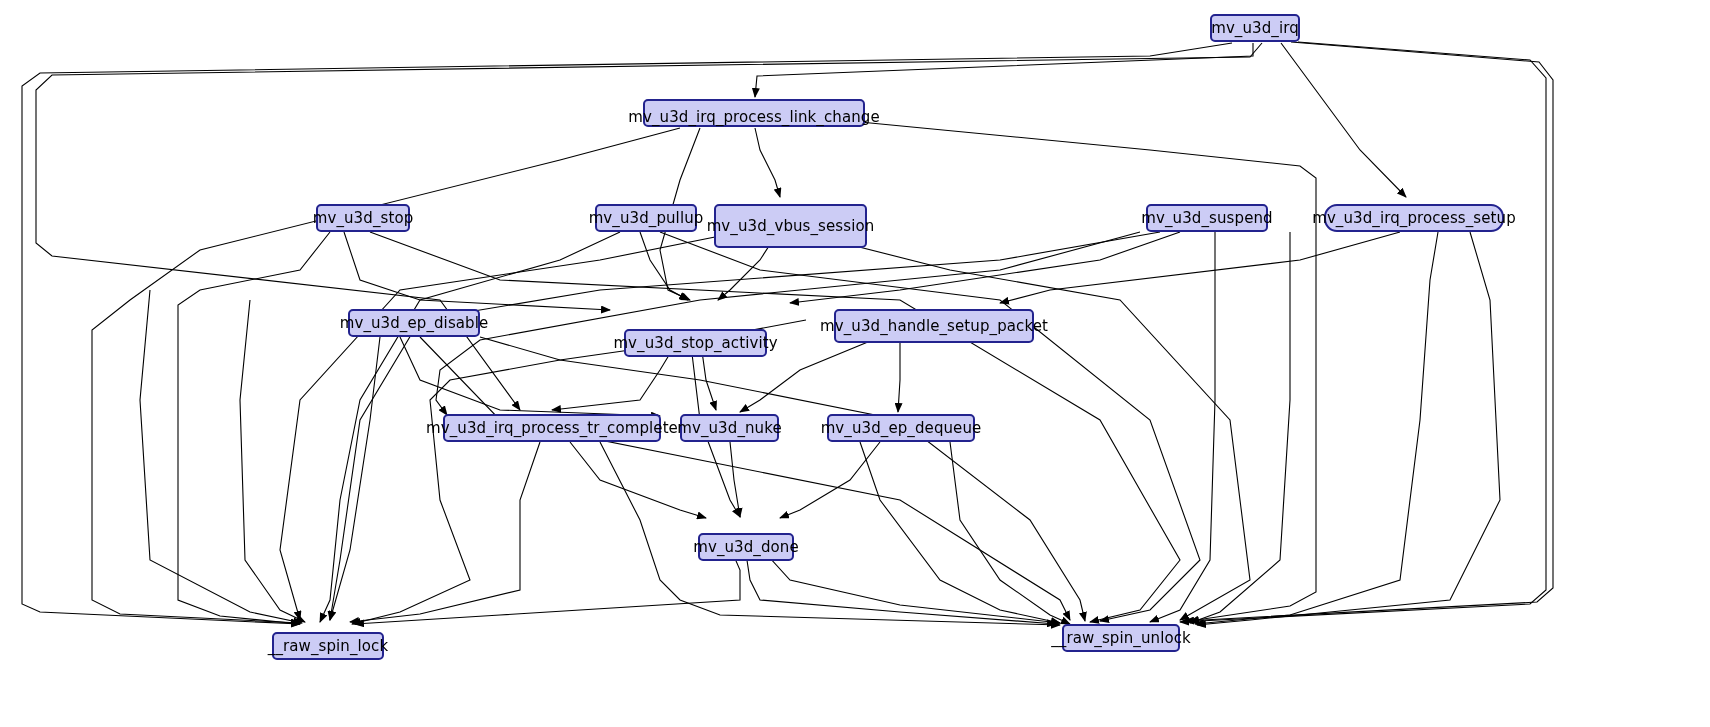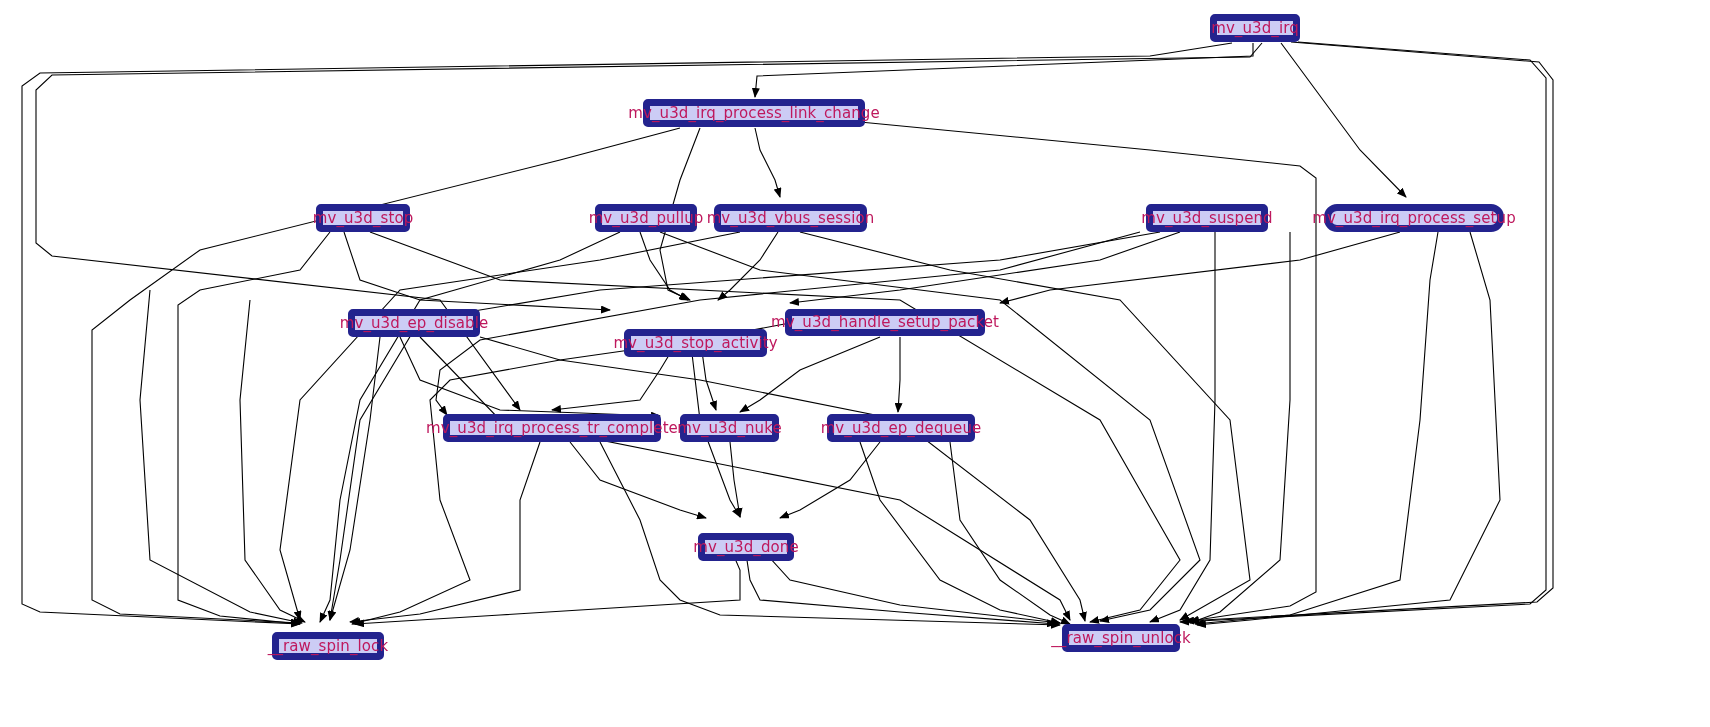--- a/index.html
+++ b/index.html
@@ -21,23 +21,23 @@
     position: absolute;
     left: 0;
     top: 0;
     width: 1710px;
     height: 727px;
   }
   .node {
     position: absolute;
     box-sizing: border-box;
     background: #ccccf5;
-    border: 7px solid #1d4ed8;
+    border: 2px solid #1d4ed8;
     border-radius: 5px;
-    color: #be185d;
+    color: #000000;
     font-size: 15px;
     line-height: 1;
     display: flex;
     align-items: center;
     justify-content: center;
     white-space: nowrap;
     letter-spacing: 0.1px;
     z-index: 5;
   }
   .node-label {
@@ -104,45 +104,45 @@
         <path d="M 150 290 L 140 400 L 150 560 L 250 612 L 302 623" fill="none" stroke="#000000" stroke-width="1.1" marker-end="url(#arrow)"></path>
         <path d="M 480 337 L 560 360 L 700 380 L 900 420 L 1030 520 L 1080 600 L 1085 621" fill="none" stroke="#000000" stroke-width="1.1" marker-end="url(#arrow)"></path>
         <path d="M 806 320 L 700 340 L 560 360 L 450 380 L 430 400 L 440 500 L 470 580 L 400 612 L 352 624" fill="none" stroke="#000000" stroke-width="1.1" marker-end="url(#arrow)"></path>
         <path d="M 1140 232 L 1000 270 L 700 300 L 480 340 L 440 370 L 436 400 L 447 415" fill="none" stroke="#000000" stroke-width="1.1" marker-end="url(#arrow)"></path>
       </g>
   </svg>
   <div id="node-layer">
       <div class="node" style="left: 1210px; top: 14px; width: 90px; height: 28px; background: rgb(204, 204, 245); border-color: rgb(35, 35, 142);">
         <span class="node-label">mv_u3d_irq</span>
       </div>
-      <div class="node" style="left: 643px; top: 99px; width: 222px; height: 28px; background: rgb(204, 204, 245); border-color: rgb(35, 35, 142);">
+      <div class="node" style="left: 643px; top: 99px; width: 222px; height: 28px; background: rgb(204, 204, 245); border-color: rgb(35, 35, 142); align-items: flex-end;">
         <span class="node-label">mv_u3d_irq_process_link_change</span>
       </div>
       <div class="node" style="left: 316px; top: 204px; width: 94px; height: 28px; background: rgb(204, 204, 245); border-color: rgb(35, 35, 142);">
         <span class="node-label">mv_u3d_stop</span>
       </div>
       <div class="node" style="left: 595px; top: 204px; width: 102px; height: 28px; background: rgb(204, 204, 245); border-color: rgb(35, 35, 142);">
         <span class="node-label">mv_u3d_pullup</span>
       </div>
-      <div class="node" style="left: 714px; top: 204px; width: 153px; height: 28px; background: rgb(204, 204, 245); border-color: rgb(35, 35, 142); border-radius: 6px;">
+      <div class="node" style="left: 714px; top: 204px; width: 153px; height: 44px; background: rgb(204, 204, 245); border-color: rgb(35, 35, 142);">
         <span class="node-label">mv_u3d_vbus_session</span>
       </div>
       <div class="node" style="left: 1146px; top: 204px; width: 122px; height: 28px; background: rgb(204, 204, 245); border-color: rgb(35, 35, 142);">
         <span class="node-label">mv_u3d_suspend</span>
       </div>
       <div class="node" style="left: 1324px; top: 204px; width: 180px; height: 28px; background: rgb(204, 204, 245); border-color: rgb(35, 35, 142); border-radius: 13px;">
         <span class="node-label">mv_u3d_irq_process_setup</span>
       </div>
       <div class="node" style="left: 348px; top: 309px; width: 132px; height: 28px; background: rgb(204, 204, 245); border-color: rgb(35, 35, 142);">
         <span class="node-label">mv_u3d_ep_disable</span>
       </div>
       <div class="node" style="left: 624px; top: 309px; width: 143px; height: 28px; background: rgb(204, 204, 245); border-color: rgb(35, 35, 142); margin-top: 20px;">
         <span class="node-label">mv_u3d_stop_activity</span>
       </div>
-      <div class="node" style="left: 785px; top: 309px; width: 200px; height: 27px; background: rgb(204, 204, 245); border-color: rgb(35, 35, 142);">
+      <div class="node" style="left: 834px; top: 309px; width: 200px; height: 34px; background: rgb(204, 204, 245); border-color: rgb(35, 35, 142);">
         <span class="node-label">mv_u3d_handle_setup_packet</span>
       </div>
       <div class="node" style="left: 443px; top: 414px; width: 218px; height: 28px; background: rgb(204, 204, 245); border-color: rgb(35, 35, 142);">
         <span class="node-label">mv_u3d_irq_process_tr_complete</span>
       </div>
       <div class="node" style="left: 680px; top: 414px; width: 99px; height: 28px; background: rgb(204, 204, 245); border-color: rgb(35, 35, 142);">
         <span class="node-label">mv_u3d_nuke</span>
       </div>
       <div class="node" style="left: 827px; top: 414px; width: 148px; height: 28px; background: rgb(204, 204, 245); border-color: rgb(35, 35, 142);">
         <span class="node-label">mv_u3d_ep_dequeue</span>

